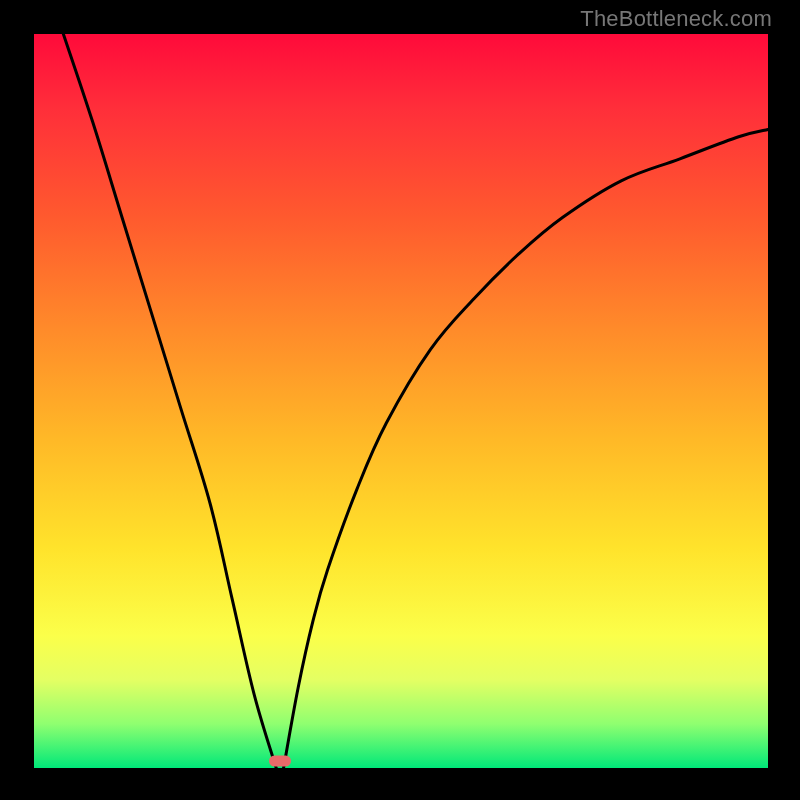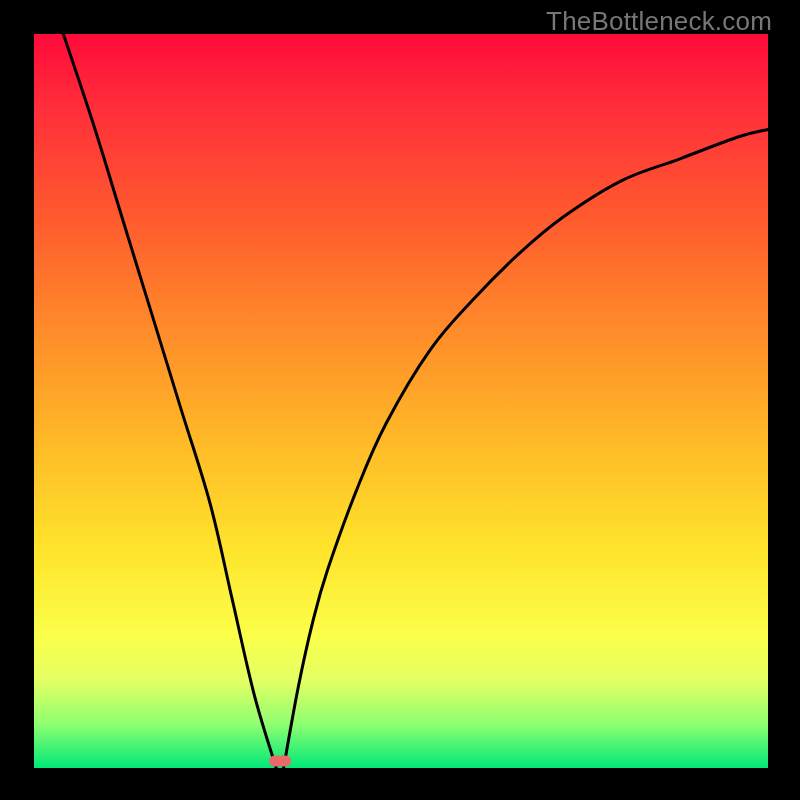--- a/index.html
+++ b/index.html
@@ -36,21 +36,21 @@
       #e4ff63 88%,
       #8fff70 94%,
       #00e879 100%
     );
   }
   .watermark {
     position: absolute;
     top: 6px;
     right: 28px;
     color: #777;
-    font-size: 26px;
+    font-size: 22px;
     font-weight: 500;
     letter-spacing: 0.2px;
     user-select: none;
   }
   svg.curve {
     position: absolute;
     left: 0; top: 0;
     width: 734px;
     height: 734px;
     overflow: visible;

